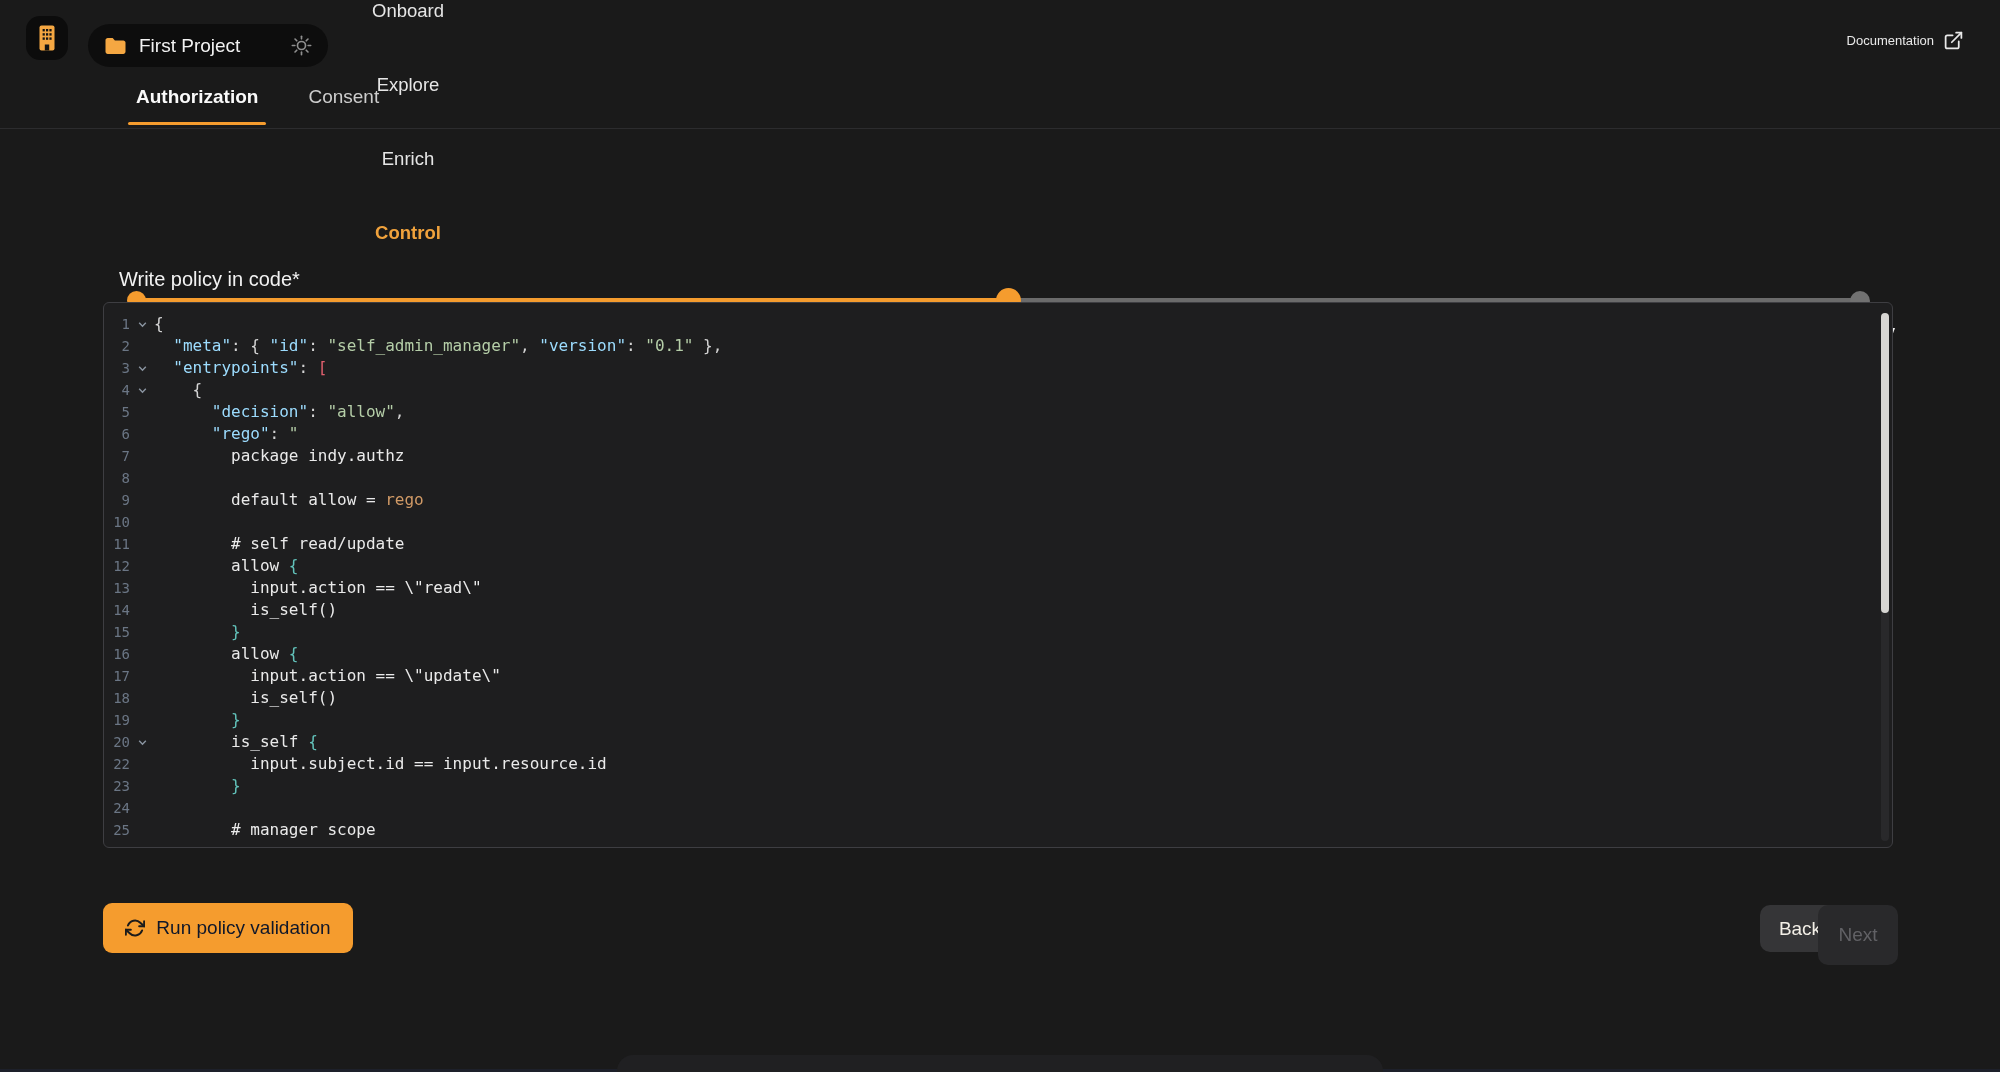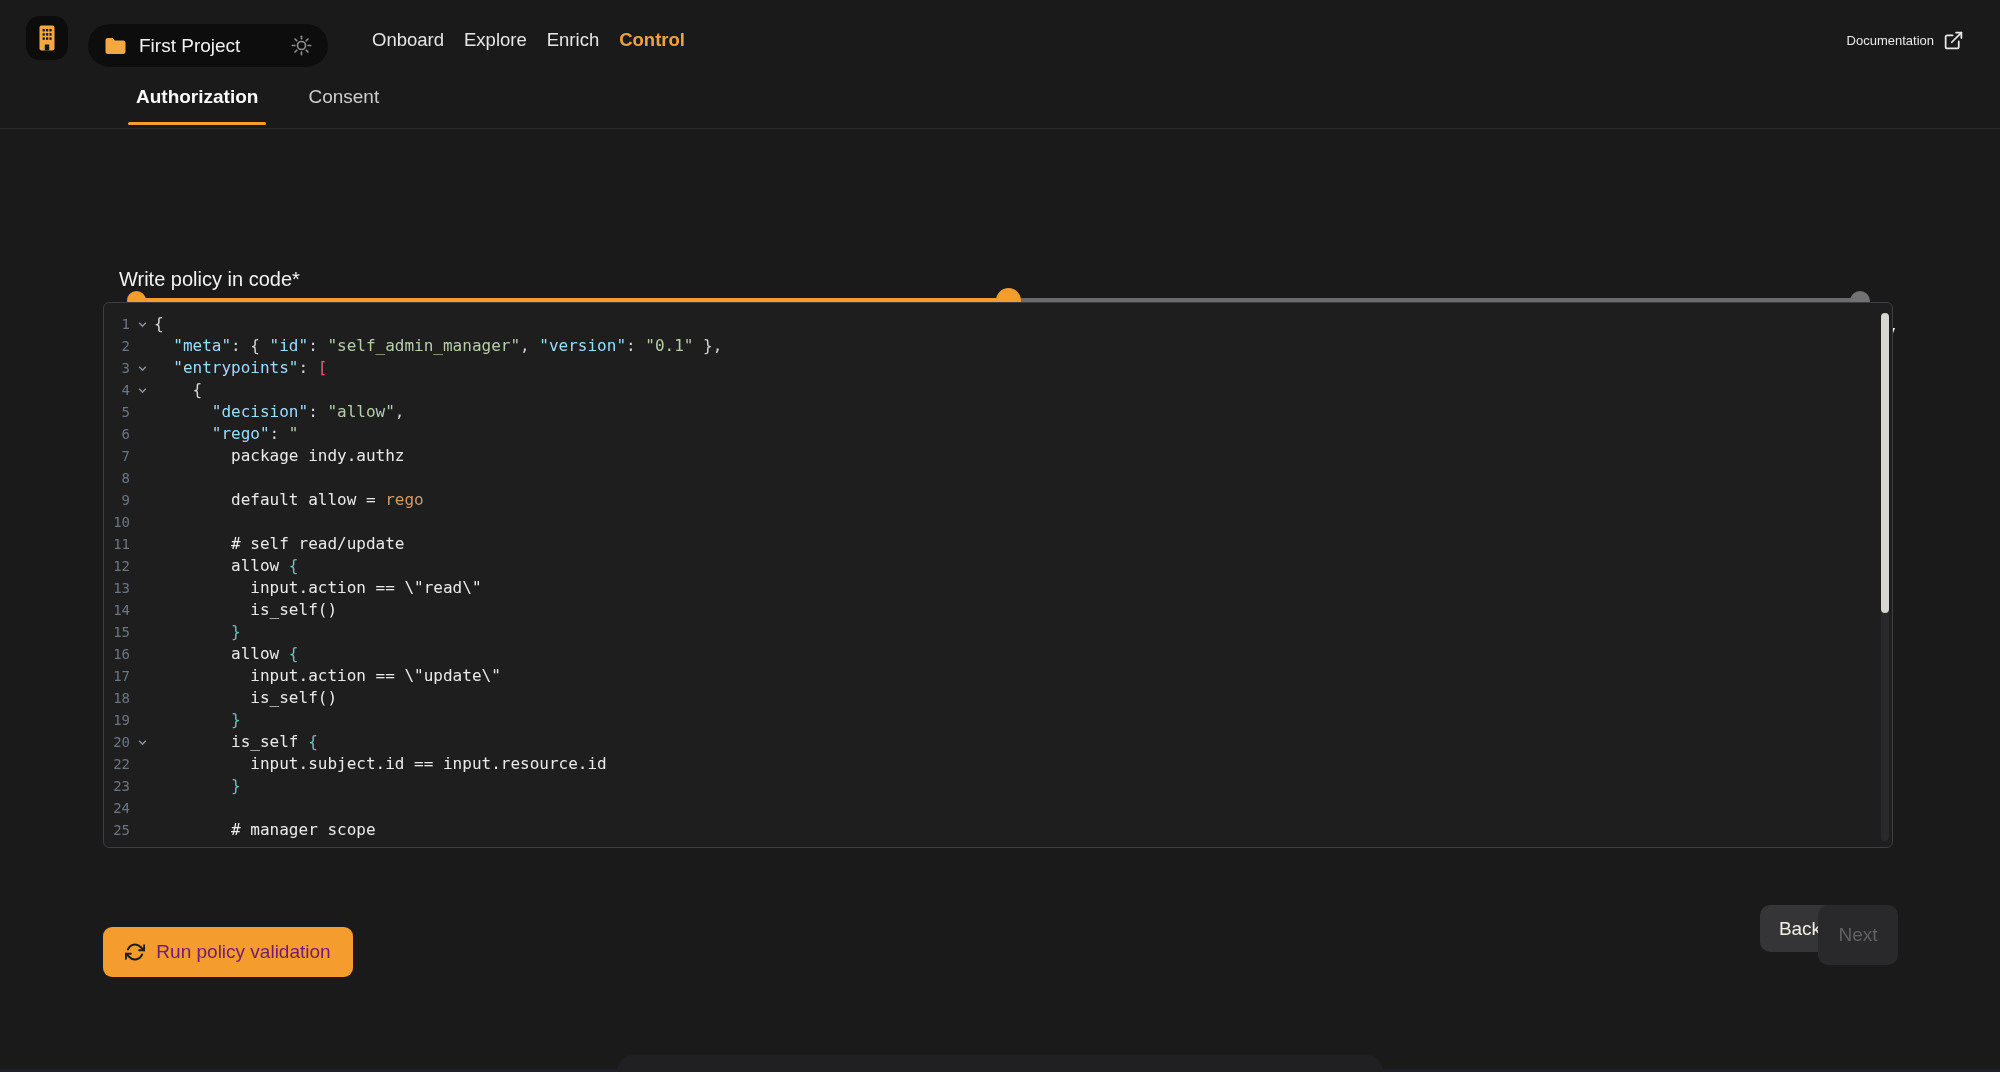--- a/index.html
+++ b/index.html
@@ -17,21 +17,21 @@
     position:absolute; left:26px; top:16px; width:42px; height:44px;
     background:#0c0c0c; border-radius:14px;
     display:flex; align-items:center; justify-content:center; cursor:pointer;
   }
   .project-pill {
     position:absolute; left:88px; top:24px; width:240px; height:43px;
     background:#0d0d0d; border-radius:22px;
     display:flex; align-items:center; padding:0 16px; cursor:pointer;
   }
   .project-pill .pname { margin-left:12px; font-size:19px; color:#f2f2f2; font-weight:500; flex:1; text-align:left; }
-  .primary-nav { position:absolute; left:372px; top:0; height:80px; display:flex; align-items:center; gap:20px; }
+  .primary-nav { position:absolute; left:372px; top:0; height:80px; display:flex; align-items:center; gap:52px;flex-direction:column; }
   .nav-item { font-size:18.5px; color:#e6e6e6; cursor:pointer; text-decoration:none; }
   .nav-item.active { color:#f0a23c; font-weight:700; }
   .docs-link {
     position:absolute; right:36px; top:0; height:80px;
     display:flex; align-items:center; gap:9px; cursor:pointer;
     font-size:13px; color:#e9e9e9; text-decoration:none;
   }
 
   
   .tabsrow { position:absolute; top:80px; left:0; width:100%; height:49px; }
@@ -78,23 +78,23 @@
   .tk-bracket { color:#e0606e; }
   .tk-brace   { color:#62c2ba; }
   .tk-keyword { color:#d19a66; }
   .sb-track { position:absolute; right:3px; top:10px; bottom:6px; width:8px; background:#29292b; border-radius:4px; }
   .sb-thumb { position:absolute; right:3px; top:10px; width:8px; height:300px; background:#d7d6d3; border-radius:4px; cursor:grab; }
 
   
   button { font-family:"Liberation Sans", sans-serif; border:none; cursor:pointer; }
   .btn-validate {
     position:absolute; left:103px; top:903px; width:250px; height:50px;
-    background:#f59c2e; border-radius:9px; color:#701a75;
+    background:#f59c2e; border-radius:9px; color:#0f172a;
     font-size:19px; font-weight:500;
-    display:flex; align-items:center; justify-content:center; gap:11px;margin-top:24px;
+    display:flex; align-items:center; justify-content:center; gap:11px;
   }
   .btn-back {
     position:absolute; left:1760px; top:905px; width:80px; height:47px;
     background:#353537; border-radius:10px; color:#f3efe7; font-size:19px;
   }
   .btn-next {
     position:absolute; left:1818px; top:905px; width:80px; height:60px;
     background:#29292b; border-radius:10px; color:#616165; font-size:19px;
     cursor:default;
   }

